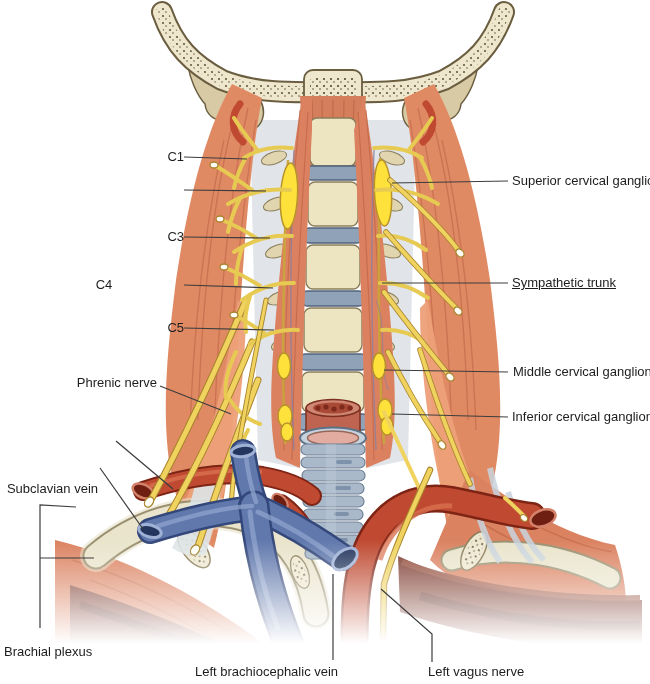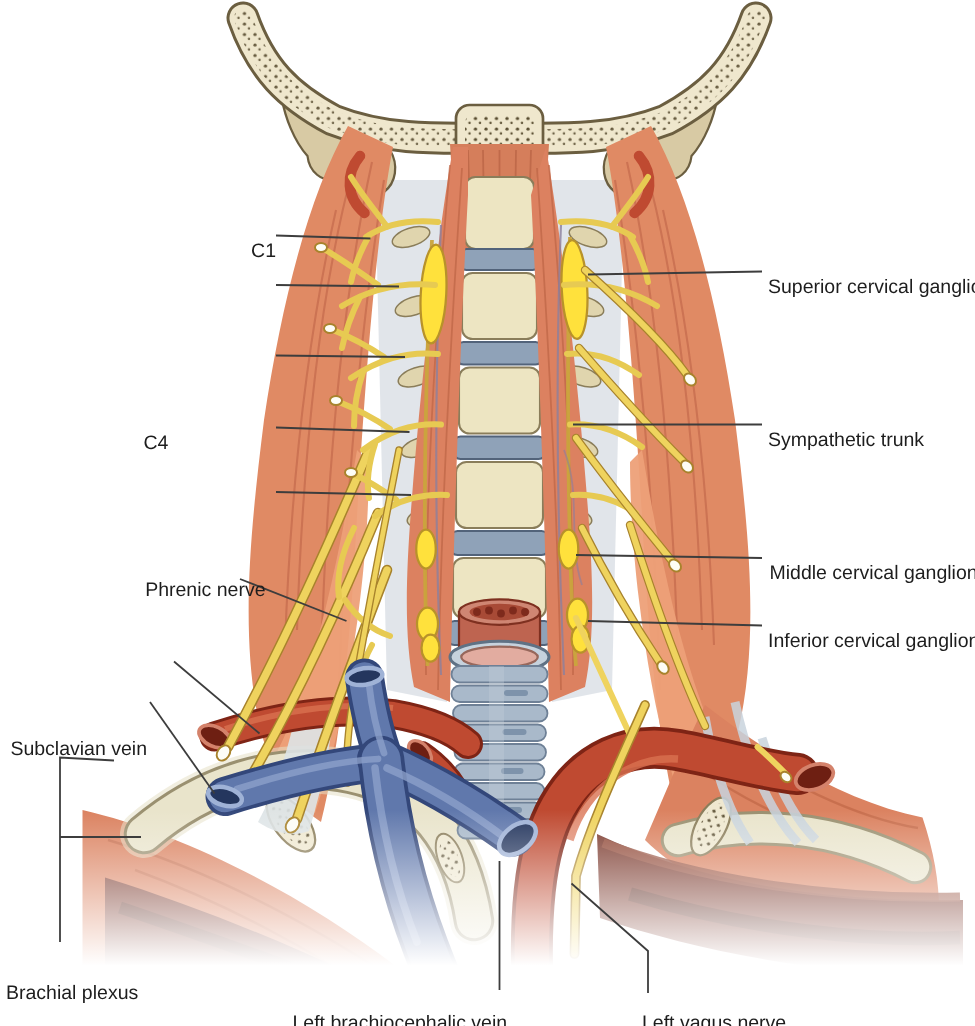--- a/index.html
+++ b/index.html
@@ -1,20 +1,20 @@
 <!DOCTYPE html>
 <html><head>
 <meta charset="utf-8">
 <style>
   html,body{margin:0;padding:0;background:#ffffff;}
   .stage{position:relative;width:650px;height:684px;background:#ffffff;overflow:hidden;
          font-family:"Liberation Sans",sans-serif;}
   .art,.annot{position:absolute;left:0;top:0;width:650px;height:684px;}
   .annot{pointer-events:none;}
-  .lbl{position:absolute;font-size:13px;line-height:16px;color:#1d1d1d;white-space:nowrap;margin-top:10px;}
+  .lbl{position:absolute;font-size:13px;line-height:16px;color:#1d1d1d;white-space:nowrap;}
   .lbl.r{text-align:right;}
 </style>
 </head>
 <body>
 
 <div class="stage">
 
   <svg class="art" viewBox="0 0 650 684">
     <defs>
       <pattern id="speck" width="7" height="7" patternUnits="userSpaceOnUse">
@@ -341,24 +341,26 @@
       <path d="M160,386 L231,414"></path>
       <path d="M116,441 L173,489"></path>
       <path d="M100,468 L143,529"></path>
       <path d="M76,507 L40,505 L40,628 M40,558 L94,558"></path>
       <path d="M333,660 L333,574"></path>
       <path d="M432,662 L432,634 L381,589"></path>
     </g>
   </svg>
 
   <div class="lbl r" style="left:24px;top:149px;width:160px;">C1</div>
+  <div class="lbl r" style="left:24px;top:229px;width:160px;">C3</div>
   <div class="lbl r" style="left:24px;top:277px;width:160px;text-align:center;">C4</div>
+  <div class="lbl r" style="left:24px;top:320px;width:160px;">C5</div>
   <div class="lbl" style="left:512px;top:173px;">Superior cervical ganglion</div>
-  <div class="lbl" style="left:512px;top:275px;">Sympathetic trunk</div>
+  <div class="lbl" style="left:512px;top:275px;text-decoration:underline;">Sympathetic trunk</div>
   <div class="lbl" style="left:513px;top:364px;">Middle cervical ganglion</div>
   <div class="lbl" style="left:512px;top:409px;">Inferior cervical ganglion</div>
-  <div class="lbl r" style="left:0px;top:375px;width:157px;padding-left:20px;">Phrenic nerve</div>
+  <div class="lbl r" style="left:0px;top:375px;width:157px;">Phrenic nerve</div>
   <div class="lbl r" style="left:0px;top:481px;width:98px;">Subclavian vein</div>
   <div class="lbl" style="left:4px;top:644px;">Brachial plexus</div>
   <div class="lbl" style="left:195px;top:664px;">Left brachiocephalic vein</div>
   <div class="lbl" style="left:428px;top:664px;">Left vagus nerve</div>
 
 </div>
 
 </body></html>

